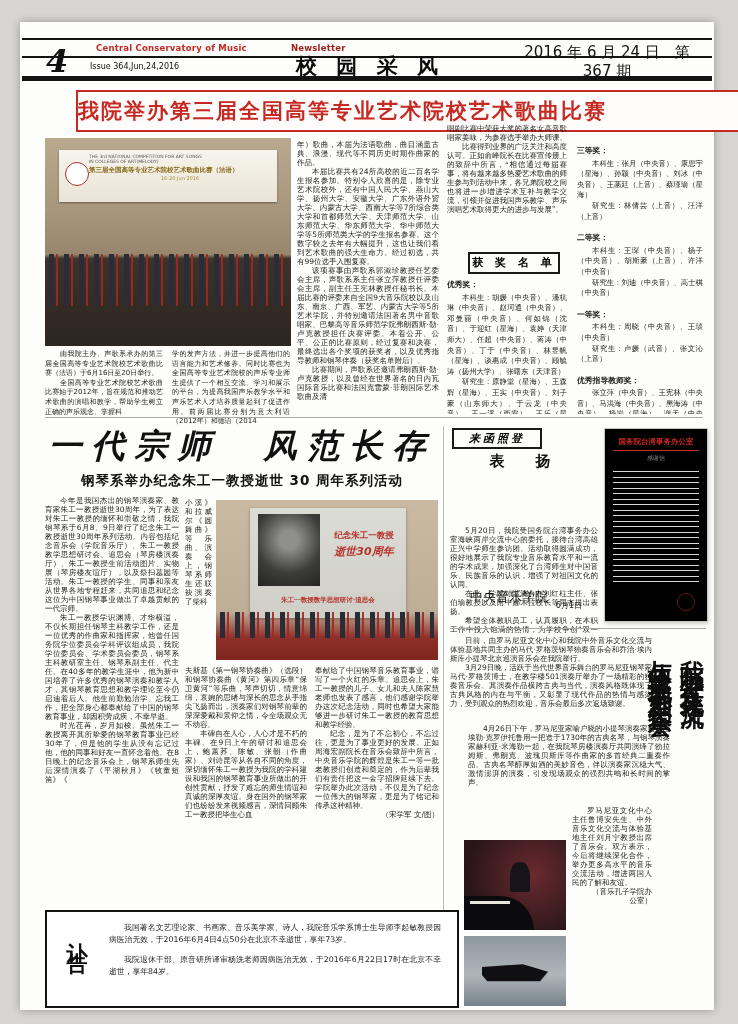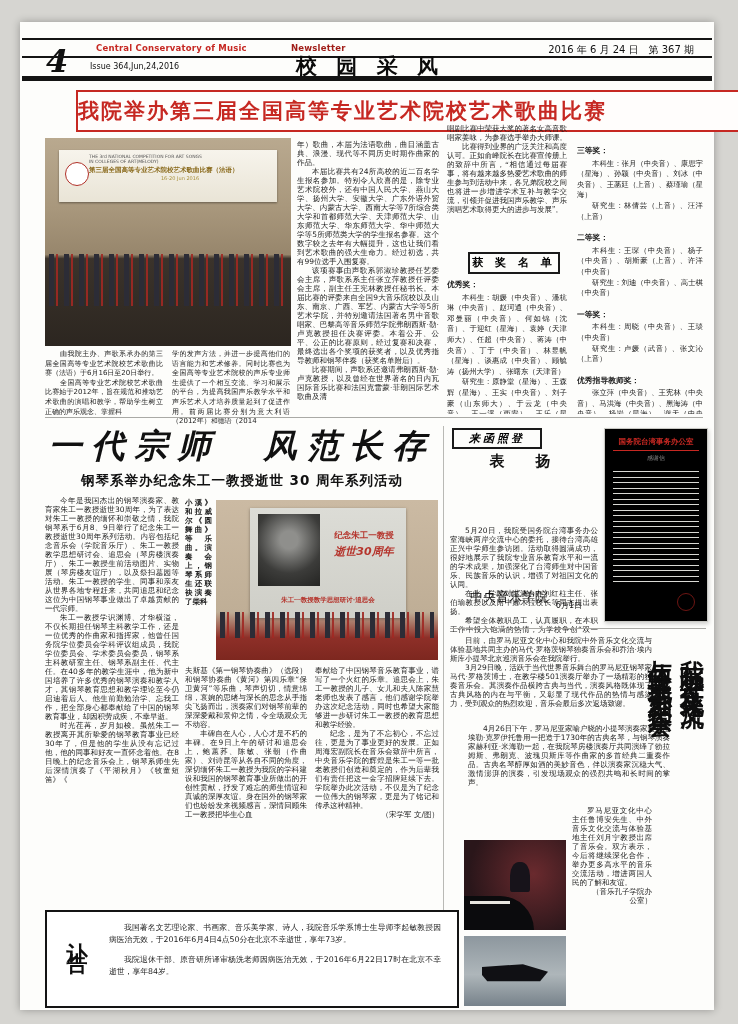--- a/index.html
+++ b/index.html
@@ -35,21 +35,21 @@
 </style>
 </head>
 <body>
 
 <div class="canvas">
   <div class="page"></div>
 
   <div class="abs hr" style="left:22px;top:38px;width:690px;height:2px;"></div>
   <div class="abs brand red" style="left:96px;top:43px;">Central Conservatory of Music</div>
   <div class="abs brand" style="left:260px;top:43px;color:#a01d18;padding-left:31px;">Newsletter</div>
-  <div class="abs" style="left:520px;top:43px;width:174px;text-align:right;font-size:10px;color:#111;">2016 年 6 月 24 日　第 367 期</div>
+  <div class="abs" style="left:520px;top:43px;width:174px;text-align:center;font-size:15px;color:#111;">2016 年 6 月 24 日　第 367 期</div>
   <div class="abs" style="left:46px;top:42px;font-family:'DejaVu Serif','Liberation Serif',serif;font-style:italic;font-size:32px;font-weight:bold;color:#111;">4</div>
   <div class="abs hr" style="left:22px;top:56px;width:690px;height:1.5px;"></div>
   <div class="abs" style="left:90px;top:62px;font-size:8px;color:#111;">Issue 364,Jun,24,2016</div>
   <div class="abs" style="left:200px;top:52px;width:340px;text-align:center;font-size:21px;font-weight:bold;letter-spacing:6px;color:#0a0a0a;">校 园 采 风</div>
   <div class="abs hr" style="left:22px;top:76px;width:690px;height:5px;"></div>
 
   <div class="abs h1box" style="left:40px;top:90px;width:662px;height:38px;">
     <span class="h1">我院举办第三届全国高等专业艺术院校艺术歌曲比赛</span>
   </div>
 
@@ -122,21 +122,21 @@
   </div>
   <div class="abs" style="left:45px;top:470px;width:394px;text-align:center;">
     <span class="sub2">钢琴系举办纪念朱工一教授逝世 30 周年系列活动</span>
   </div>
 
   <div class="abs bt" style="left:45px;top:496px;width:134px;height:412px;overflow:hidden;">
     <p>今年是我国杰出的钢琴演奏家、教育家朱工一教授逝世30周年，为了表达对朱工一教授的缅怀和崇敬之情，我院钢琴系于6月8、9日举行了纪念朱工一教授逝世30周年系列活动。内容包括纪念音乐会（学院音乐厅）、朱工一教授教学思想研讨会、追思会（琴房楼演奏厅）、朱工一教授生前活动图片、实物展（琴房楼友谊厅），以及祭扫墓园等活动。朱工一教授的学生、同事和亲友从世界各地专程赶来，共同追思和纪念这位为中国钢琴事业做出了卓越贡献的一代宗师。</p>
     <p>朱工一教授学识渊博、才华横溢，不仅长期担任钢琴主科教学工作，还是一位优秀的作曲家和指挥家，他曾任国务院学位委员会学科评议组成员，我院学位委员会、学术委员会委员，钢琴系主科教研室主任、钢琴系副主任、代主任。在40多年的教学生涯中，他为新中国培养了许多优秀的钢琴演奏和教学人才，其钢琴教育思想和教学理论至今仍启迪着后人。他生前勤勉治学、忘我工作，把全部身心都奉献给了中国的钢琴教育事业，却因积劳成疾，不幸早逝。</p>
     <p>时光荏苒，岁月如梭。虽然朱工一教授离开其所挚爱的钢琴教育事业已经30年了，但是他的学生从没有忘记过他，他的同事和好友一直怀念着他。在8日晚上的纪念音乐会上，钢琴系师生先后深情演奏了《平湖秋月》《牧童短笛》《</p>
   </div>
-  <div class="abs bt" style="left:185px;top:498px;width:27px;height:160px;overflow:hidden;font-weight:bold;">
+  <div class="abs bt" style="left:185px;top:498px;width:27px;height:160px;overflow:hidden;">
     <p class="noind">小溪》和拉威尔《圆舞曲》等乐曲。演奏会上，钢琴系师生还联袂演奏了柴科</p>
   </div>
 
   <div class="abs" style="left:216px;top:500px;width:222px;height:160px;background:linear-gradient(180deg,#cbbaa3,#bfae96 70%,#8e2f28 86%,#7d271f 100%);overflow:hidden;">
     <div class="abs" style="left:34px;top:8px;width:156px;height:110px;background:linear-gradient(180deg,#dcdcd6,#cfcfc8);box-shadow:0 1px 3px rgba(0,0,0,.35);">
       <div class="abs" style="left:8px;top:6px;width:62px;height:72px;background:radial-gradient(circle at 50% 36%,#8f8f8c 16%,#3c3c3a 60%,#242422);"></div>
       <div class="abs" style="left:76px;top:22px;width:76px;text-align:center;font-size:8.5px;font-weight:bold;color:#b5342c;">纪念朱工一教授</div>
       <div class="abs" style="left:76px;top:36px;width:76px;text-align:center;font-size:11px;font-weight:bold;font-style:italic;color:#b5342c;">逝世30周年</div>
       <div class="abs" style="left:10px;top:88px;width:136px;text-align:center;font-size:6.5px;font-weight:bold;color:#b5342c;">朱工一教授教学思想研讨·追思会</div>
     </div>

